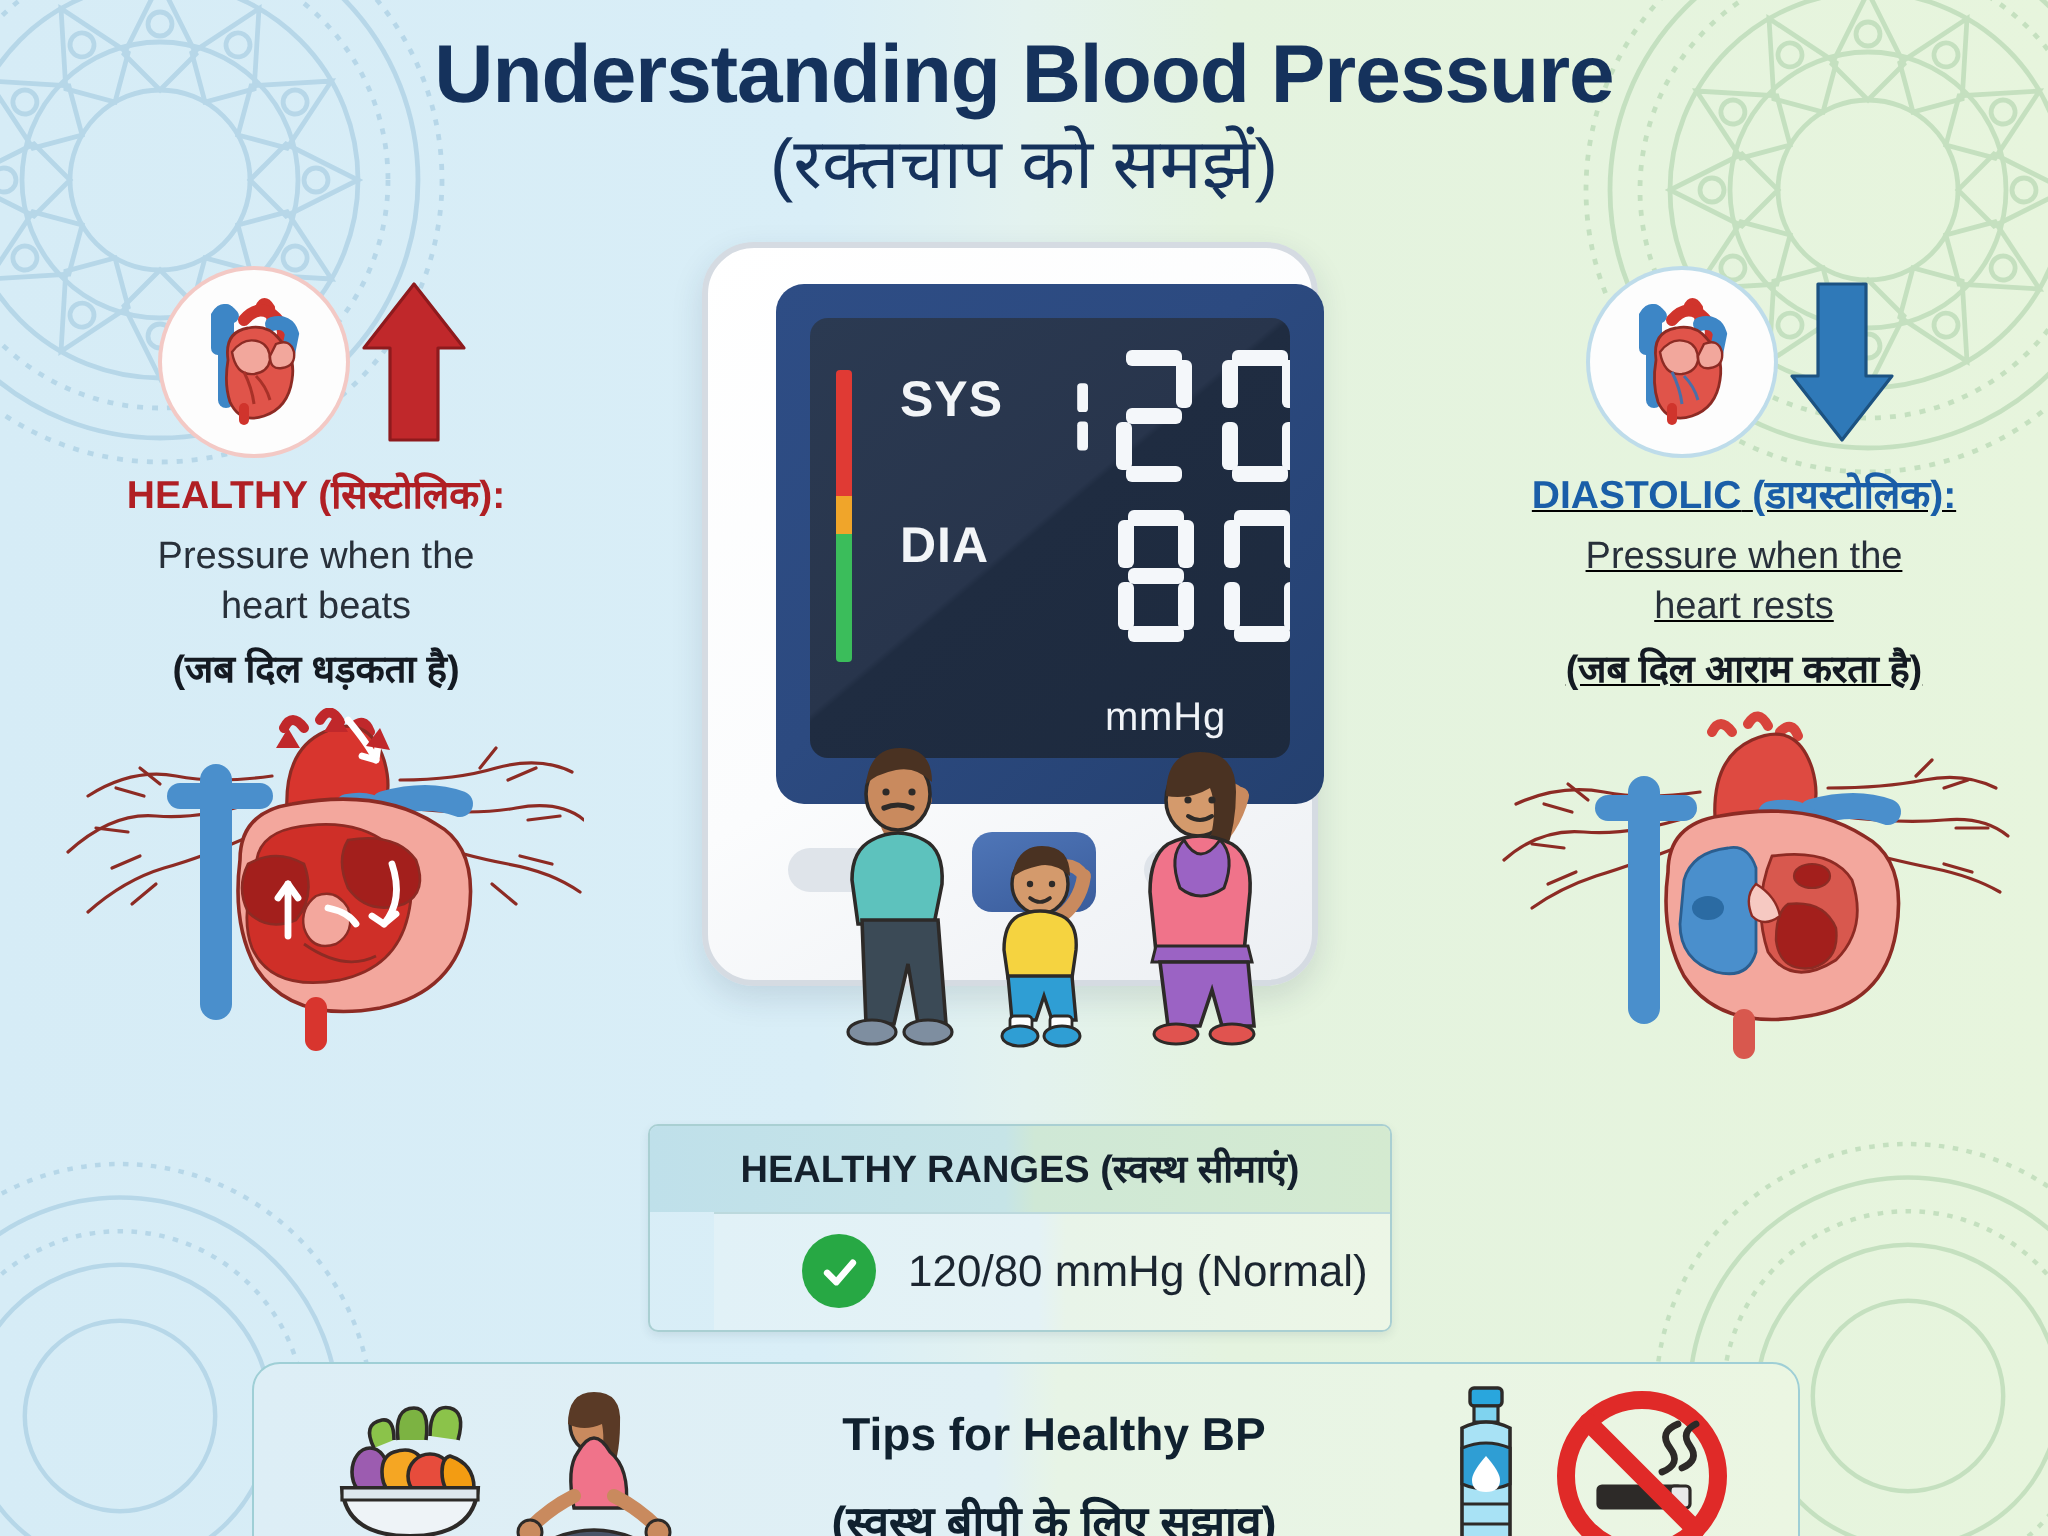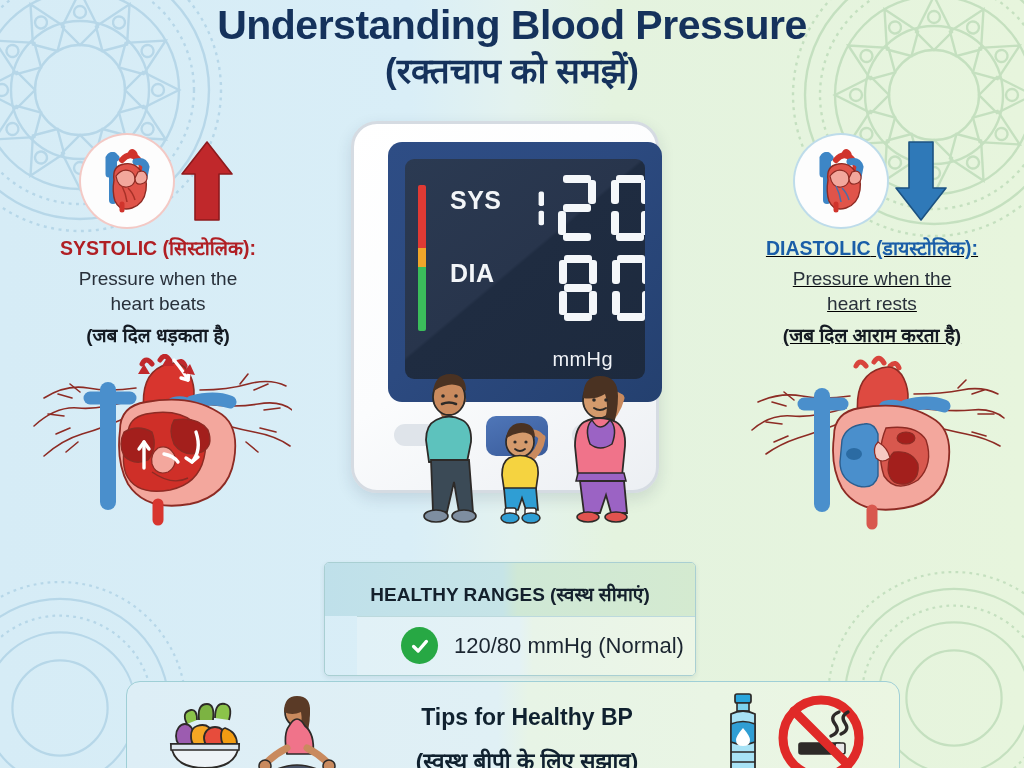--- a/index.html
+++ b/index.html
@@ -14,24 +14,24 @@
   .mandala { position:absolute; opacity:.55; pointer-events:none; }
   .m-tl { top:-60px; left:-70px; }
   .m-tr { top:-55px; right:-60px; }
   .m-bl { bottom:-80px; left:-80px; }
   .m-br { bottom:-70px; right:-70px; }
 
   
   .title-wrap { position:absolute; top:0; left:0; width:1024px; text-align:center; z-index:6; }
   .title-en {
     font-size:41px; font-weight:bold; color:#15325c; letter-spacing:-.5px;
-    line-height:1.05; padding-top:4px;
+    line-height:1.05; padding-top:16px;
   }
   .title-hi {
-    font-size:35px; font-weight:bold; color:#15325c; line-height:1.25; margin-top:2px;
+    font-size:35px; font-weight:normal; color:#15325c; line-height:1.25; margin-top:2px;
   }
 
   
   .side { position:absolute; top:125px; width:320px; z-index:5; }
   .side-left  { left:-2px; }
   .side-right { left:712px;text-decoration:underline; }
 
   .badge-row { display:flex; align-items:center; justify-content:center; gap:6px; height:112px; }
   .heart-circle {
     width:92px; height:92px; border-radius:50%; background:#fdfdfd;
@@ -105,21 +105,21 @@
   .family { position:absolute; left:52px; top:236px; width:250px; height:190px; }
 
   
   .ranges {
     position:absolute; left:324px; top:562px; width:372px; z-index:7;
     border:1px solid #a9cfd2; border-radius:5px; overflow:hidden;
     box-shadow:0 2px 5px rgba(40,70,90,.10);
   }
   .ranges-head {
     background:linear-gradient(to right,#bfe0ea 0%,#c6e4e7 48%,#cfe8d6 52%,#d4ead0 100%);
-    text-align:center; padding:18px 4px 9px; font-size:19px; font-weight:bold; color:#14202c;
+    text-align:center; padding:8px 4px 9px; font-size:19px; font-weight:bold; color:#14202c;
   }
   .ranges-row {
     background:linear-gradient(to right,#e1f1f7 0%,#e4f2f5 48%,#e8f4e9 52%,#ecf6e6 100%);
     display:flex; align-items:center; gap:16px; padding:10px 0 11px 44px;
     border-top:1px solid #bcd9dd;
     margin-left:32px;
   }
   .check {
     width:37px; height:37px; border-radius:50%; background:#27a844;
     display:flex; align-items:center; justify-content:center; flex:0 0 auto;
@@ -311,21 +311,21 @@
         <path d="M30 40 q4 8 5 16 M36 42 q5 5 7 12" stroke="#a83128" stroke-width="1.5" fill="none"></path>
         <path d="M30 58 l0 6" stroke="#d0342c" stroke-width="5" stroke-linecap="round"></path>
       </svg>
     </div>
     <svg class="arrow-ico" viewBox="0 0 56 86">
       <path d="M28 4 L53 36 L40 36 L40 82 L16 82 L16 36 L3 36 Z" fill="#c0282b" stroke="#8e1a1d" stroke-width="1.6" stroke-linejoin="round"></path>
     </svg>
   </div>
 
   <div class="side-head head-sys">
-    <span>SYSTOLIC</span>
+    <span>HEALTHY</span>
     <span class="hi">(सिस्टोलिक):</span>
   </div>
   <div class="side-body">
     <div>Pressure when the</div>
     <div>heart beats</div>
   </div>
   <div class="side-hi">(जब दिल धड़कता है)</div>
 
   <div class="anatomy">
     <svg width="268" height="196" viewBox="0 0 268 196">

